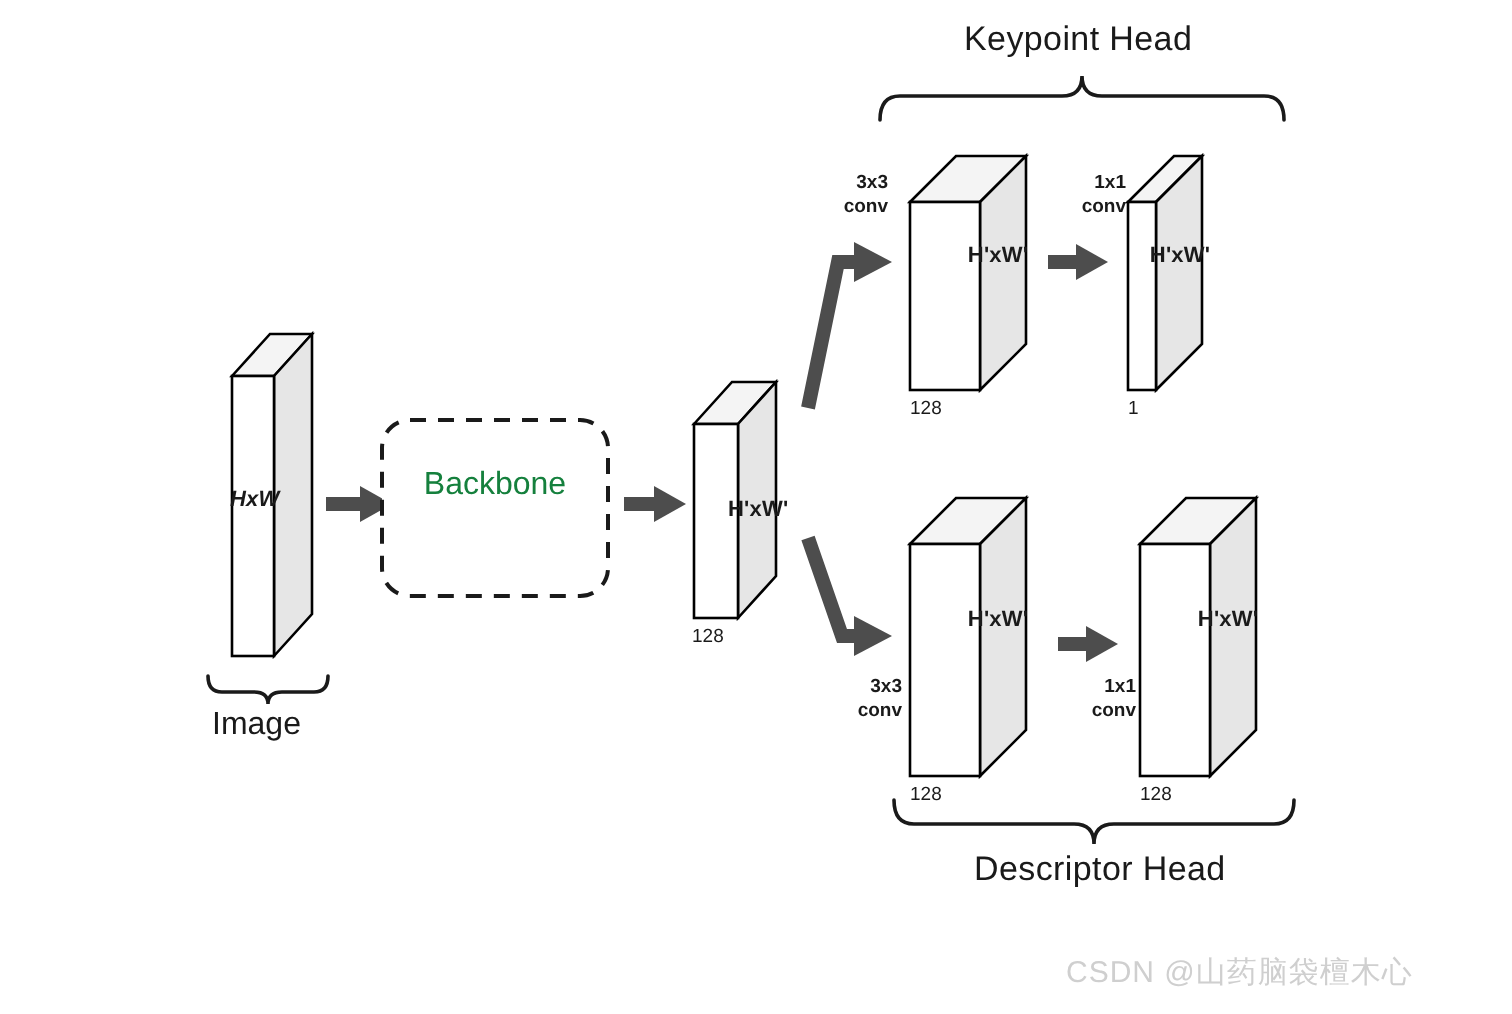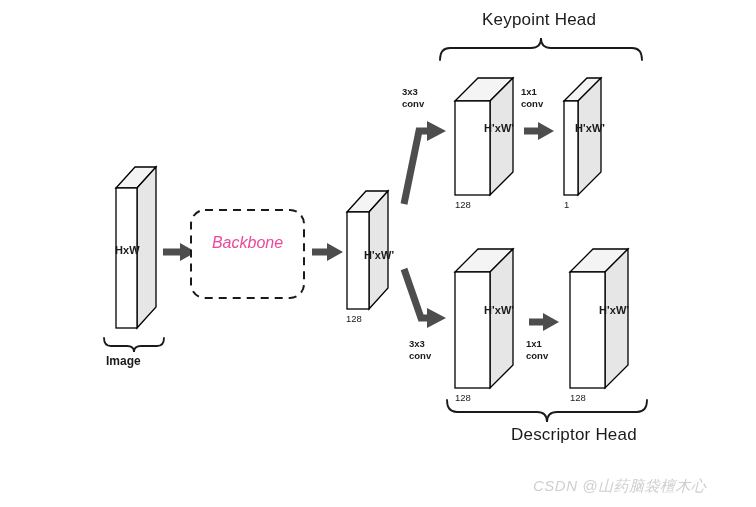--- a/index.html
+++ b/index.html
@@ -28,52 +28,49 @@
   .lbl {
     position: absolute;
     white-space: nowrap;
     color: #1a1a1a;
   }
   .head-title {
     font-size: 17px;
     letter-spacing: 0.2px;
   }
   .brace-label {
-    font-size: 12px;
-    font-weight: bold;
+    font-size: 16px;
   }
   .block-face-label {
     font-size: 11px;
     font-weight: bold;
     letter-spacing: 0.1px;
   }
   .depth-label {
     font-size: 9.5px;
     font-weight: normal;
   }
   .conv-label {
     font-size: 9.5px;
     font-weight: bold;
-    text-align: left;
+    text-align: right;
     line-height: 12px;
   }
   .encoder-text {
     font-size: 16px;
     text-align: center;
     line-height: 21px;
-    color: #ec4899;
-    font-style: italic;
+    color: #15803d;
   }
   .watermark {
     position: absolute;
     font-size: 15px;
     color: #cfcfcf;
     white-space: nowrap;
     letter-spacing: 0.5px;
-    font-style: italic;
   }
 </style>
 </head>
 <body>
 
 <div id="canvas">
 
   <svg id="diagram-svg" viewBox="0 0 756 507">
 
     <g>
@@ -156,29 +153,29 @@
     </g>
 
     <g fill="none" stroke="#1a1a1a" stroke-width="1.8" stroke-linecap="round">
       <path d="M447,400 Q447,412 457,412 L537,412 Q547,412 547,422 Q547,412 557,412 L637,412 Q647,412 647,400"></path>
     </g>
 
   </svg>
 
   <div class="lbl head-title" style="left:482px; top:10px;">Keypoint Head</div>
 
-  <div class="lbl head-title" style="left:511px; top:425px;">Descriptor Head</div>
+  <div class="lbl head-title" style="left:487px; top:425px;">Descriptor Head</div>
 
   <div class="lbl brace-label" style="left:106px; top:354px;">Image</div>
 
   <div class="lbl encoder-text" style="left:191px; top:232px; width:113px;">
     <div>Backbone</div>
   </div>
 
-  <div class="lbl block-face-label" style="left:115px; top:244px; width:24px; text-align:center;">HxW</div>
+  <div class="lbl block-face-label" style="left:115px; top:244px; width:24px; text-align:center;font-style:italic;">HxW</div>
 
   <div class="lbl block-face-label" style="left:364px; top:249px; width:30px; text-align:center;">H'xW'</div>
 
   <div class="lbl block-face-label" style="left:481px; top:122px; width:36px; text-align:center;">H'xW'</div>
 
   <div class="lbl block-face-label" style="left:572px; top:122px; width:36px; text-align:center;">H'xW'</div>
 
   <div class="lbl block-face-label" style="left:481px; top:304px; width:36px; text-align:center;">H'xW'</div>
 
   <div class="lbl block-face-label" style="left:596px; top:304px; width:36px; text-align:center;">H'xW'</div>

